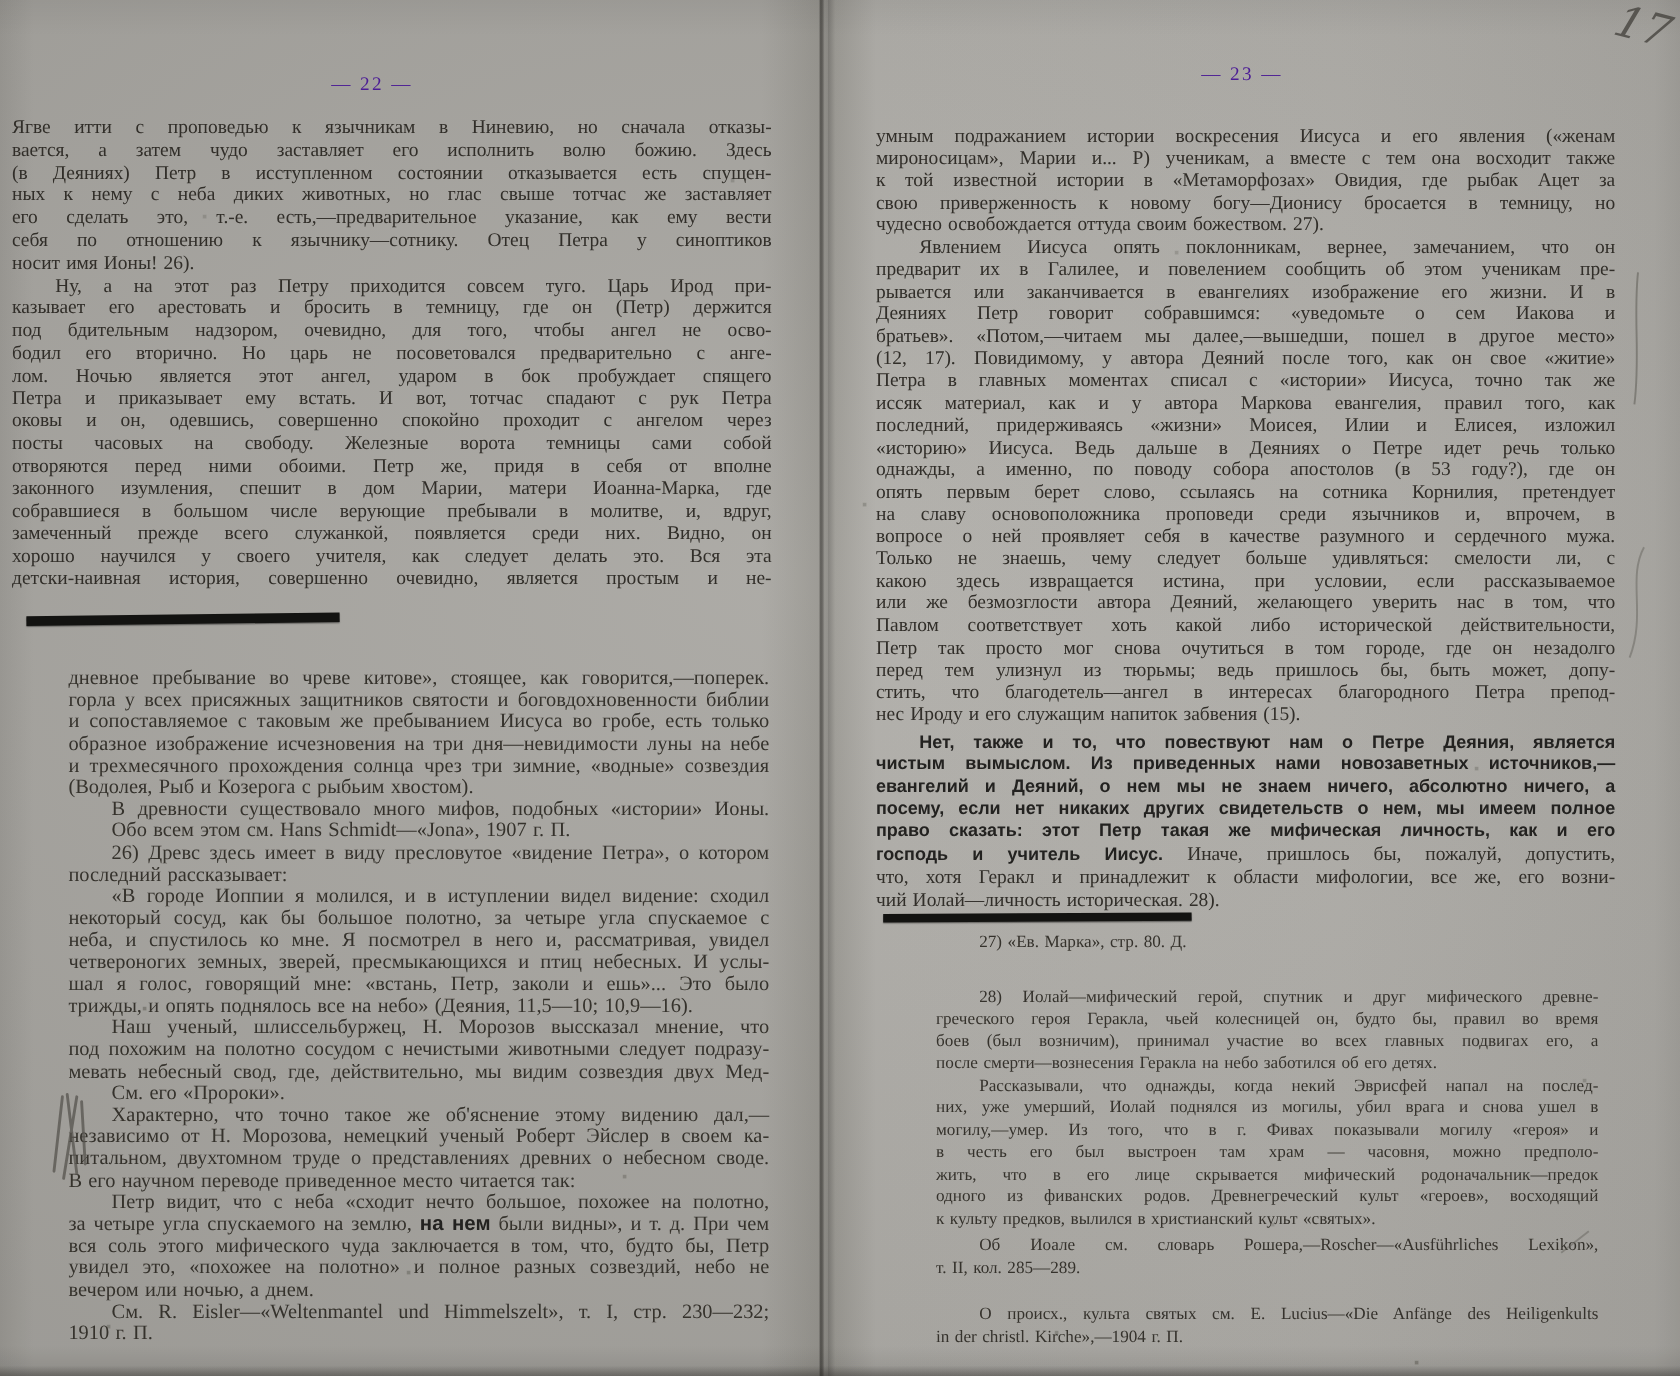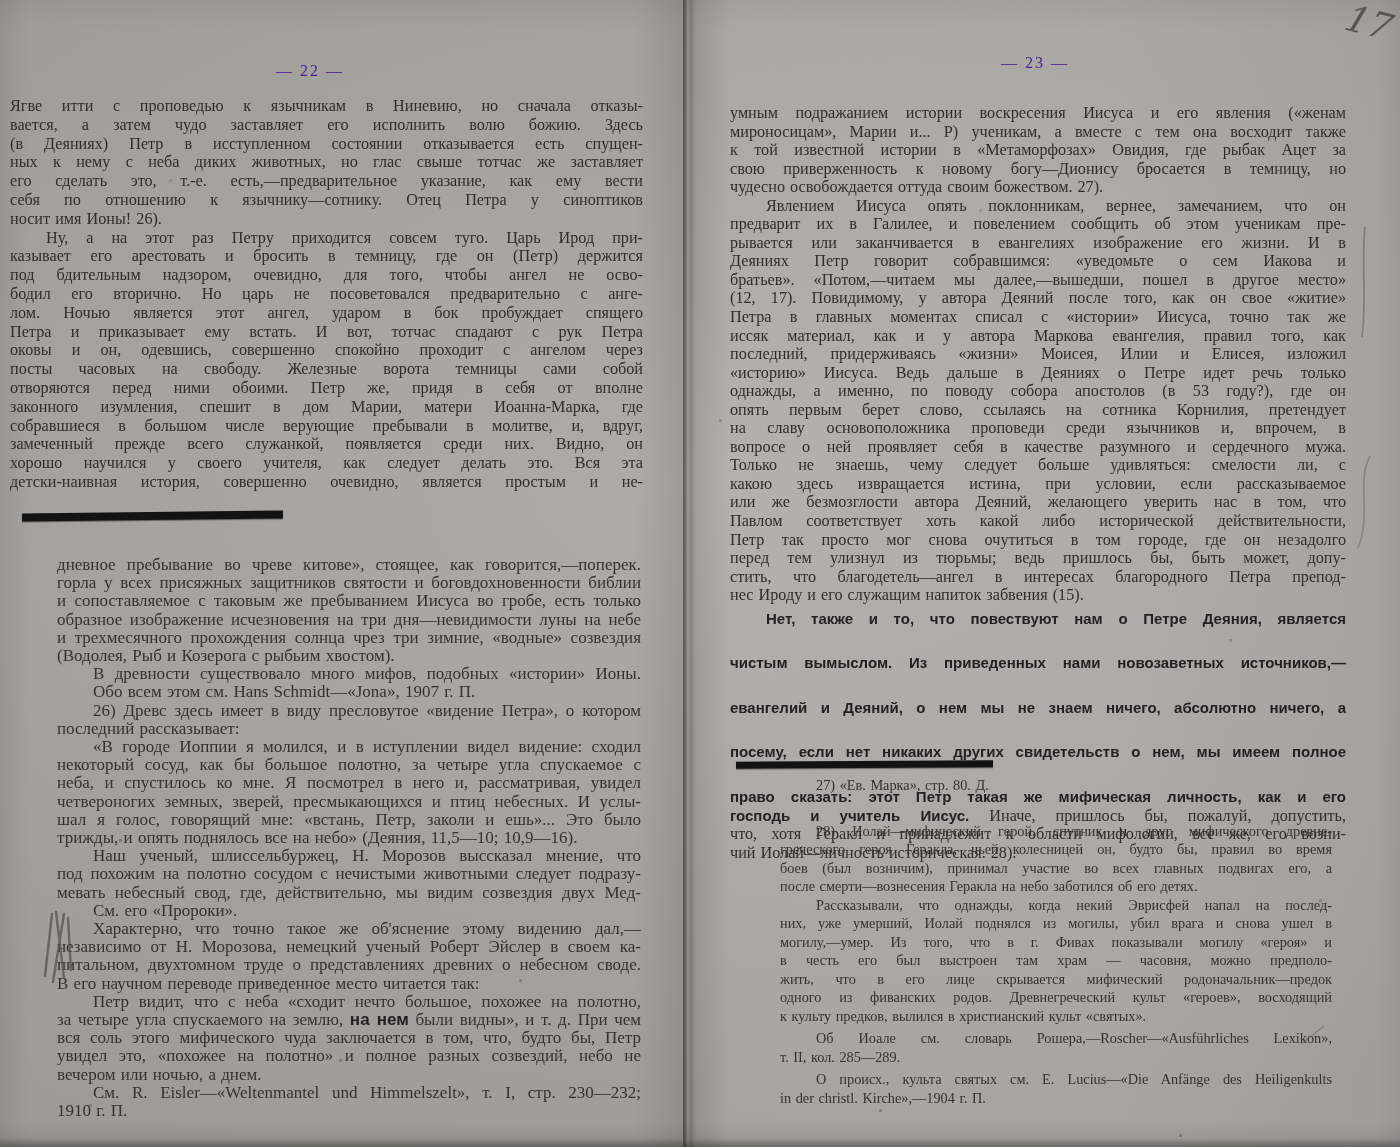--- a/index.html
+++ b/index.html
@@ -35,21 +35,21 @@
       720px 420px 0 1px rgba(60,58,50,.25), 1060px 1020px 0 1px rgba(60,58,50,.2),
       170px 180px 0 1px rgba(60,58,50,.2);}
   
   .textblock{position:absolute;}
   .line{text-align:justify;text-align-last:justify;word-spacing:1px;}
   .line.rag{text-align-last:left;}
   .line.ind{padding-left:36px;}
   .emph,.emph-inline{font-family:"Liberation Sans","DejaVu Sans",sans-serif;font-weight:700;color:#232220;}
   #left-main{left:10px;top:97px;width:633px;font-size:16.2px;line-height:18.8px;}
   #right-main{left:730px;top:104px;width:616px;font-size:16.2px;line-height:18.55px;}
-  #right-main .emph,#right-main .emph-inline{font-size:15px;margin-top:26px;}
+  #right-main .emph,#right-main .emph-inline{font-size:15px;}
   #left-foot{left:57px;top:529px;width:584px;font-size:17px;line-height:18.2px;color:#35322c;margin-top:27px;}
   #right-foot{left:780px;top:776px;width:552px;font-size:14.3px;line-height:18.5px;color:#35322c;}
   .page-header{position:absolute;font-size:16px;letter-spacing:2px;text-align:center;width:400px;color:#4c1d95;}
   #left-header{left:110px;top:62px;}
   #right-header{left:835px;top:54px;}
   .rule-bar{position:absolute;background:#131311;box-shadow:0 1px 1px rgba(0,0,0,0.4);}
   #left-bar{left:22px;top:512px;width:261px;height:8px;transform:rotate(-0.7deg);}
   #right-bar{left:736px;top:761px;width:257px;height:7px;transform:rotate(-0.3deg);}
   #pencil-17{position:absolute;left:1346px;top:4px;width:60px;font-family:"DejaVu Serif",serif;
     font-style:italic;font-size:36px;color:rgba(70,68,63,0.8);transform:rotate(14deg) skewX(-6deg);}
@@ -177,21 +177,21 @@
       <div class="line rag">после смерти—вознесения Геракла на небо заботился об его детях.</div>
       <div class="line ind">Рассказывали, что однажды, когда некий Эврисфей напал на послед-</div>
       <div class="line">них, уже умерший, Иолай поднялся из могилы, убил врага и снова ушел в</div>
       <div class="line">могилу,—умер. Из того, что в г. Фивах показывали могилу «героя» и</div>
       <div class="line">в честь его был выстроен там храм — часовня, можно предполо-</div>
       <div class="line">жить, что в его лице скрывается мифический родоначальник—предок</div>
       <div class="line">одного из фиванских родов. Древнегреческий культ «героев», восходящий</div>
       <div class="line rag">к культу предков, вылился в христианский культ «святых».</div>
       <div class="line ind" style="margin-top: 4px;">Об Иоале см. словарь Рошера,—Roscher—«Ausführliches Lexikon»,</div>
       <div class="line rag">т. II, кол. 285—289.</div>
-      <div class="line ind" style="margin-top: 4px;">О происх., культа святых см. E. Lucius—«Die Anfänge des Heiligenkults</div>
+      <div class="line ind" style="margin-top: 20px;">О происх., культа святых см. E. Lucius—«Die Anfänge des Heiligenkults</div>
       <div class="line rag">in der christl. Kirche»,—1904 г. П.</div>
     </div>
 
   <div id="pencil-17">17</div>
 
   <svg class="pencil-svg" style="left:40px;top:908px;" width="45" height="85">
     <path d="M12,6 L5,68 M16,4 L24,70 M24,6 L13,74 M28,10 L31,62" fill="none" stroke="rgba(85,83,78,0.75)" stroke-width="2.4" stroke-linecap="round"></path>
   </svg>
   <svg class="pencil-svg" style="left:1358px;top:225px;" width="14" height="115">
     <path d="M7,2 C3,40 9,72 4,112" fill="none" stroke="rgba(95,93,86,0.55)" stroke-width="1.6"></path>

